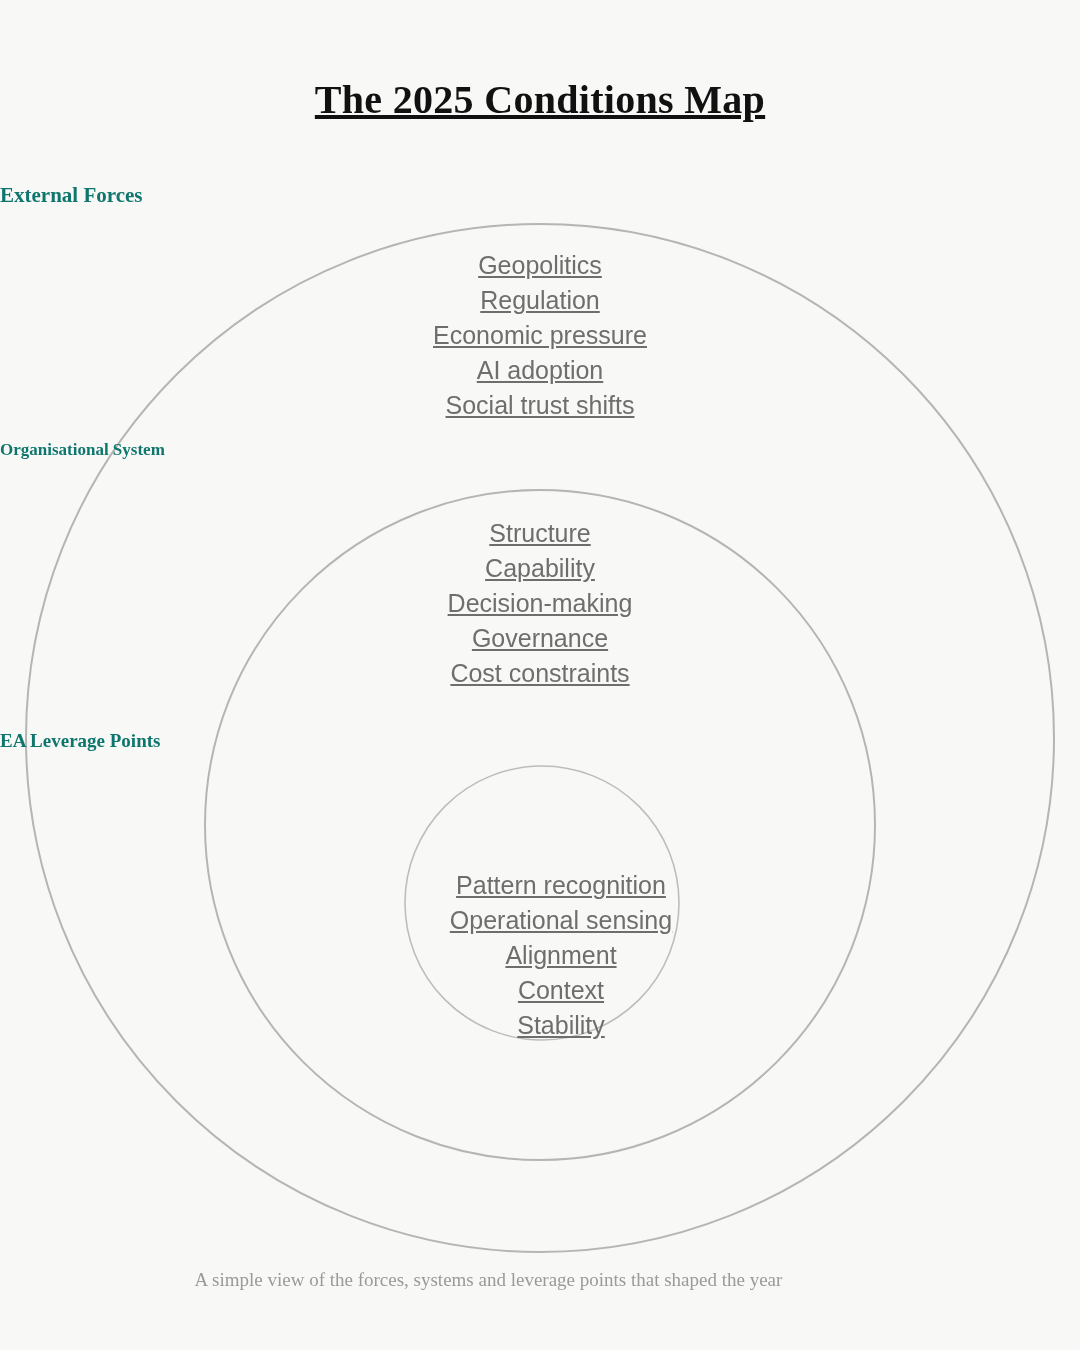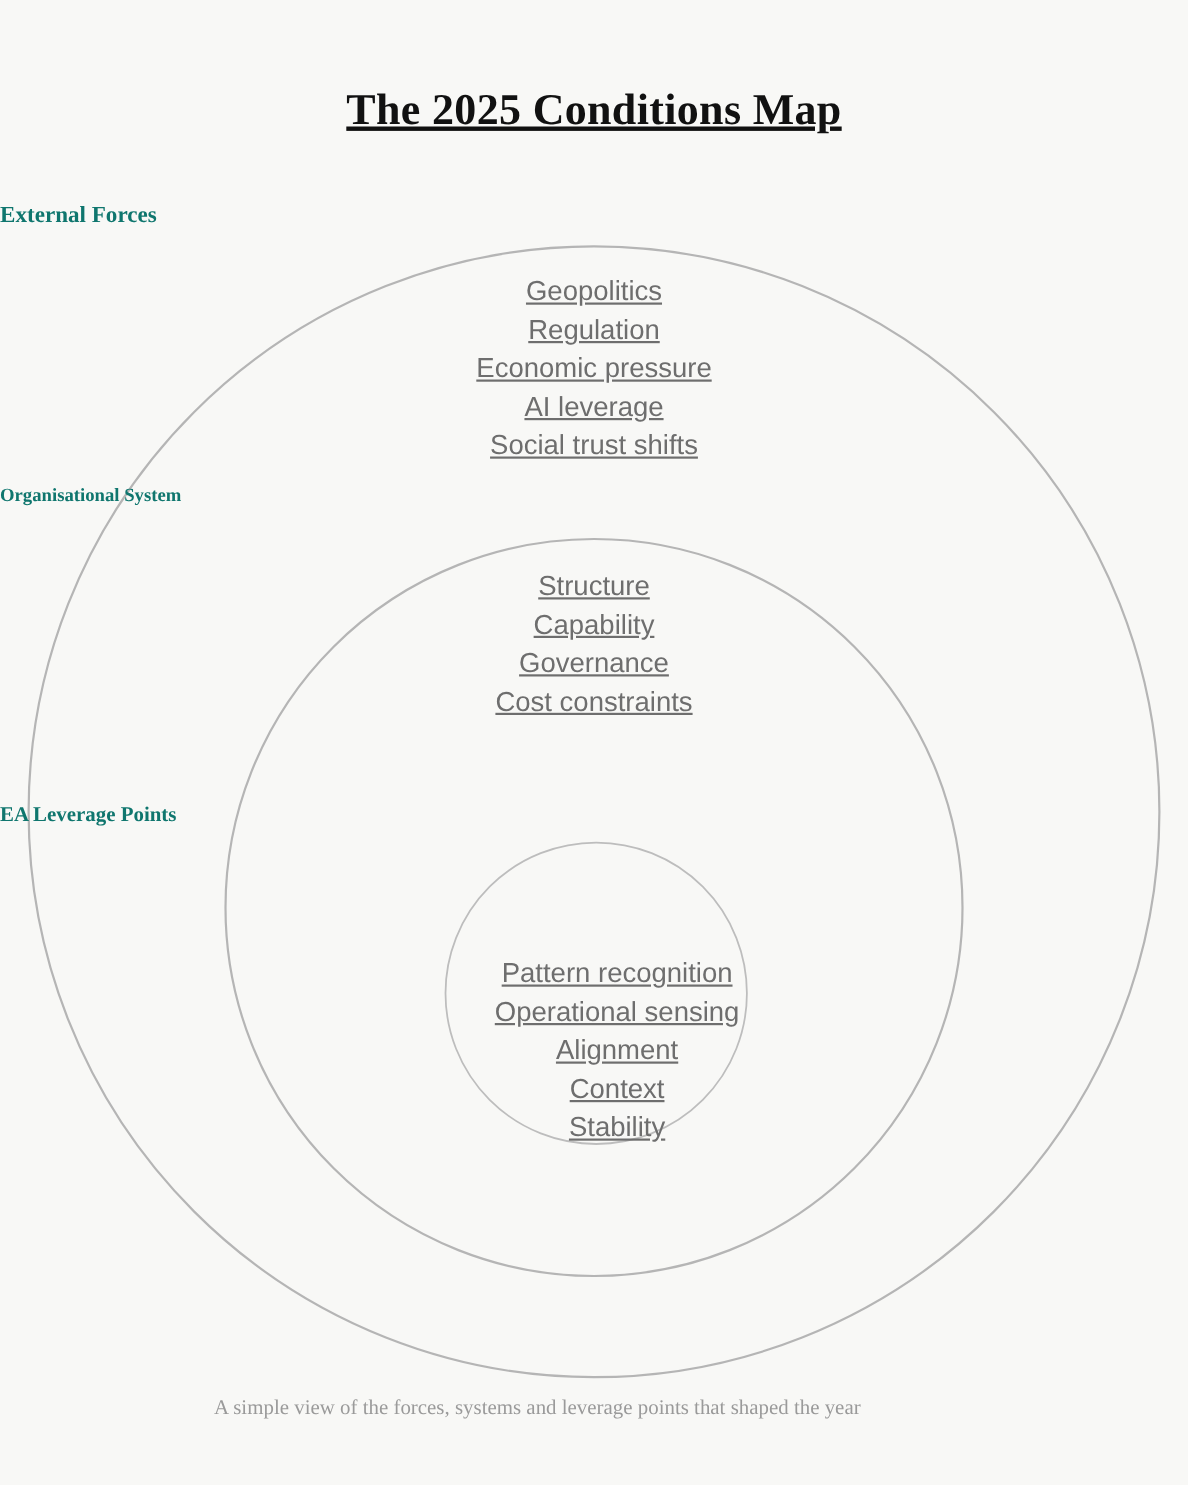--- a/index.html
+++ b/index.html
@@ -100,28 +100,29 @@
     <circle cx="542" cy="903" r="137" fill="none" stroke="#bdbdbd" stroke-width="1.6"></circle>
   </svg>
 
   <div class="title">The 2025 Conditions Map</div>
 
   <div class="ring-label outer">External Forces</div>
   <div class="ring-items outer">
     <span class="item">Geopolitics</span>
     <span class="item">Regulation</span>
     <span class="item">Economic pressure</span>
-    <span class="item">AI leverage</span>
+    <span class="item">AI adoption</span>
     <span class="item">Social trust shifts</span>
   </div>
 
   <div class="ring-label middle">Organisational System</div>
   <div class="ring-items middle">
     <span class="item">Structure</span>
     <span class="item">Capability</span>
+    <span class="item">Decision-making</span>
     <span class="item">Governance</span>
     <span class="item">Cost constraints</span>
   </div>
 
   <div class="ring-label inner">EA Leverage Points</div>
   <div class="ring-items inner">
     <span class="item">Pattern recognition</span>
     <span class="item">Operational sensing</span>
     <span class="item">Alignment</span>
     <span class="item">Context</span>

